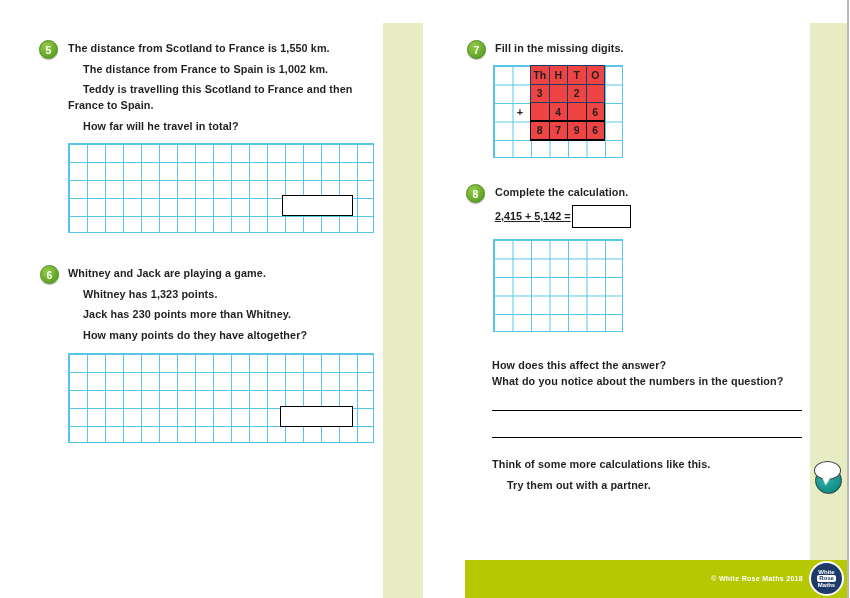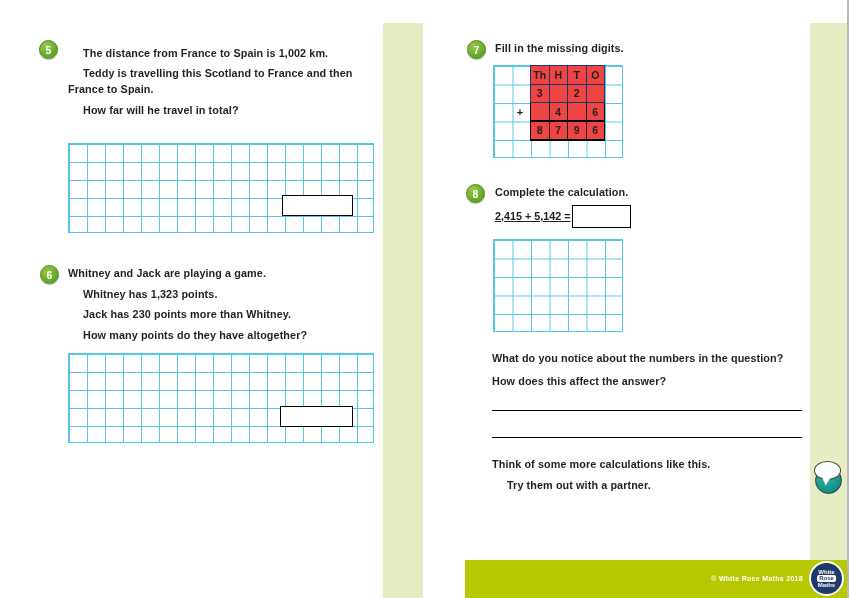--- a/index.html
+++ b/index.html
@@ -86,20 +86,21 @@
 <div class="page">
 
   <div class="band" style="left:383px; top:23px; width:40px; height:575px;"></div>
   <div class="band" style="left:810px; top:23px; width:37px; height:537px;"></div>
   <div class="edge" style="left:847px; top:0; width:2px; height:598px;"></div>
 
   <div class="badge" style="left:39px; top:40px;">
     <span>5</span>
   </div>
   <div class="qtext" style="left:68px; top:40px;">
+    <div class="tline">The distance from Scotland to France is 1,550 km.</div>
     <div class="tline gap">The distance from France to Spain is 1,002 km.</div>
     <div class="tline gap">Teddy is travelling this Scotland to France and then</div>
     <div class="tline">France to Spain.</div>
     <div class="tline gap">How far will he travel in total?</div>
   </div>
   <div class="grid g18" style="left:68px; top:143px; width:306px; height:90px;"></div>
   <div class="ansbox" style="left:282px; top:195px; width:71px; height:21px;">
     <span></span>
   </div>
 
@@ -160,22 +161,22 @@
   <div class="qtext" style="left:495px; top:184px;">
     <div class="tline">Complete the calculation.</div>
   </div>
   <div class="equation" style="left:495px; top:210px;text-decoration:underline;">2,415 + 5,142 =</div>
   <div class="ansbox" style="left:572px; top:205px; width:59px; height:23px;">
     <span></span>
   </div>
   <div class="grid g185" style="left:493px; top:239px; width:130px; height:93px;"></div>
 
   <div class="qtext" style="left:492px; top:350px;">
+    <div class="tline" style="margin-top:7px;">How does this affect the answer?</div>
     <div class="tline">What do you notice about the numbers in the question?</div>
-    <div class="tline" style="margin-top:7px;">How does this affect the answer?</div>
   </div>
   <div class="rule" style="left:492px; top:410px;"></div>
   <div class="rule" style="left:492px; top:437px;"></div>
   <div class="qtext" style="left:492px; top:456px;">
     <div class="tline">Think of some more calculations like this.</div>
     <div class="tline gap">Try them out with a partner.</div>
   </div>
 
   <div class="talk" style="left:813px; top:461px;">
     <div class="talk-circle"></div>

